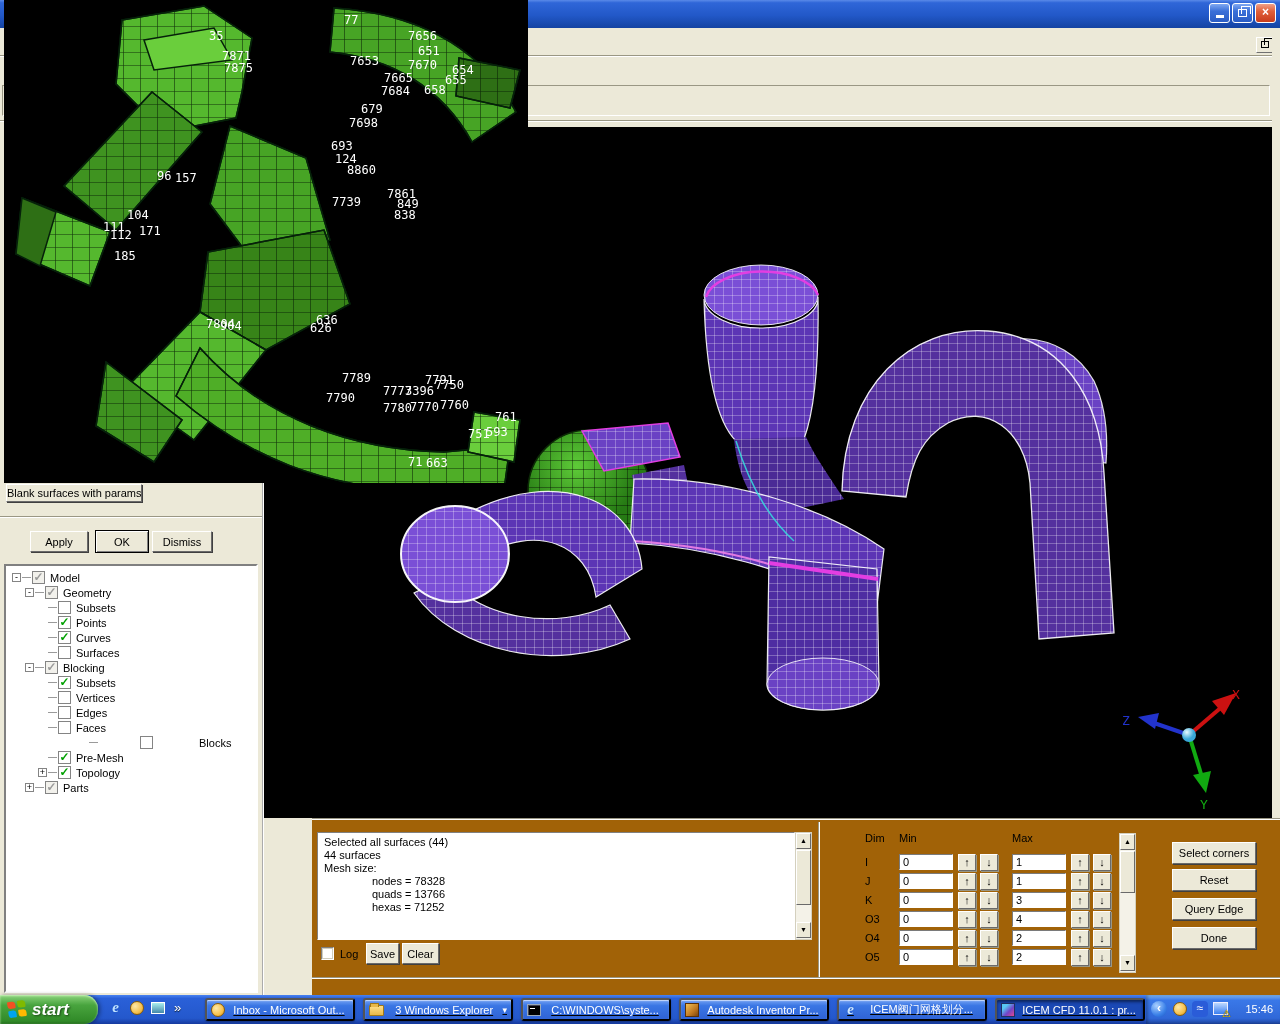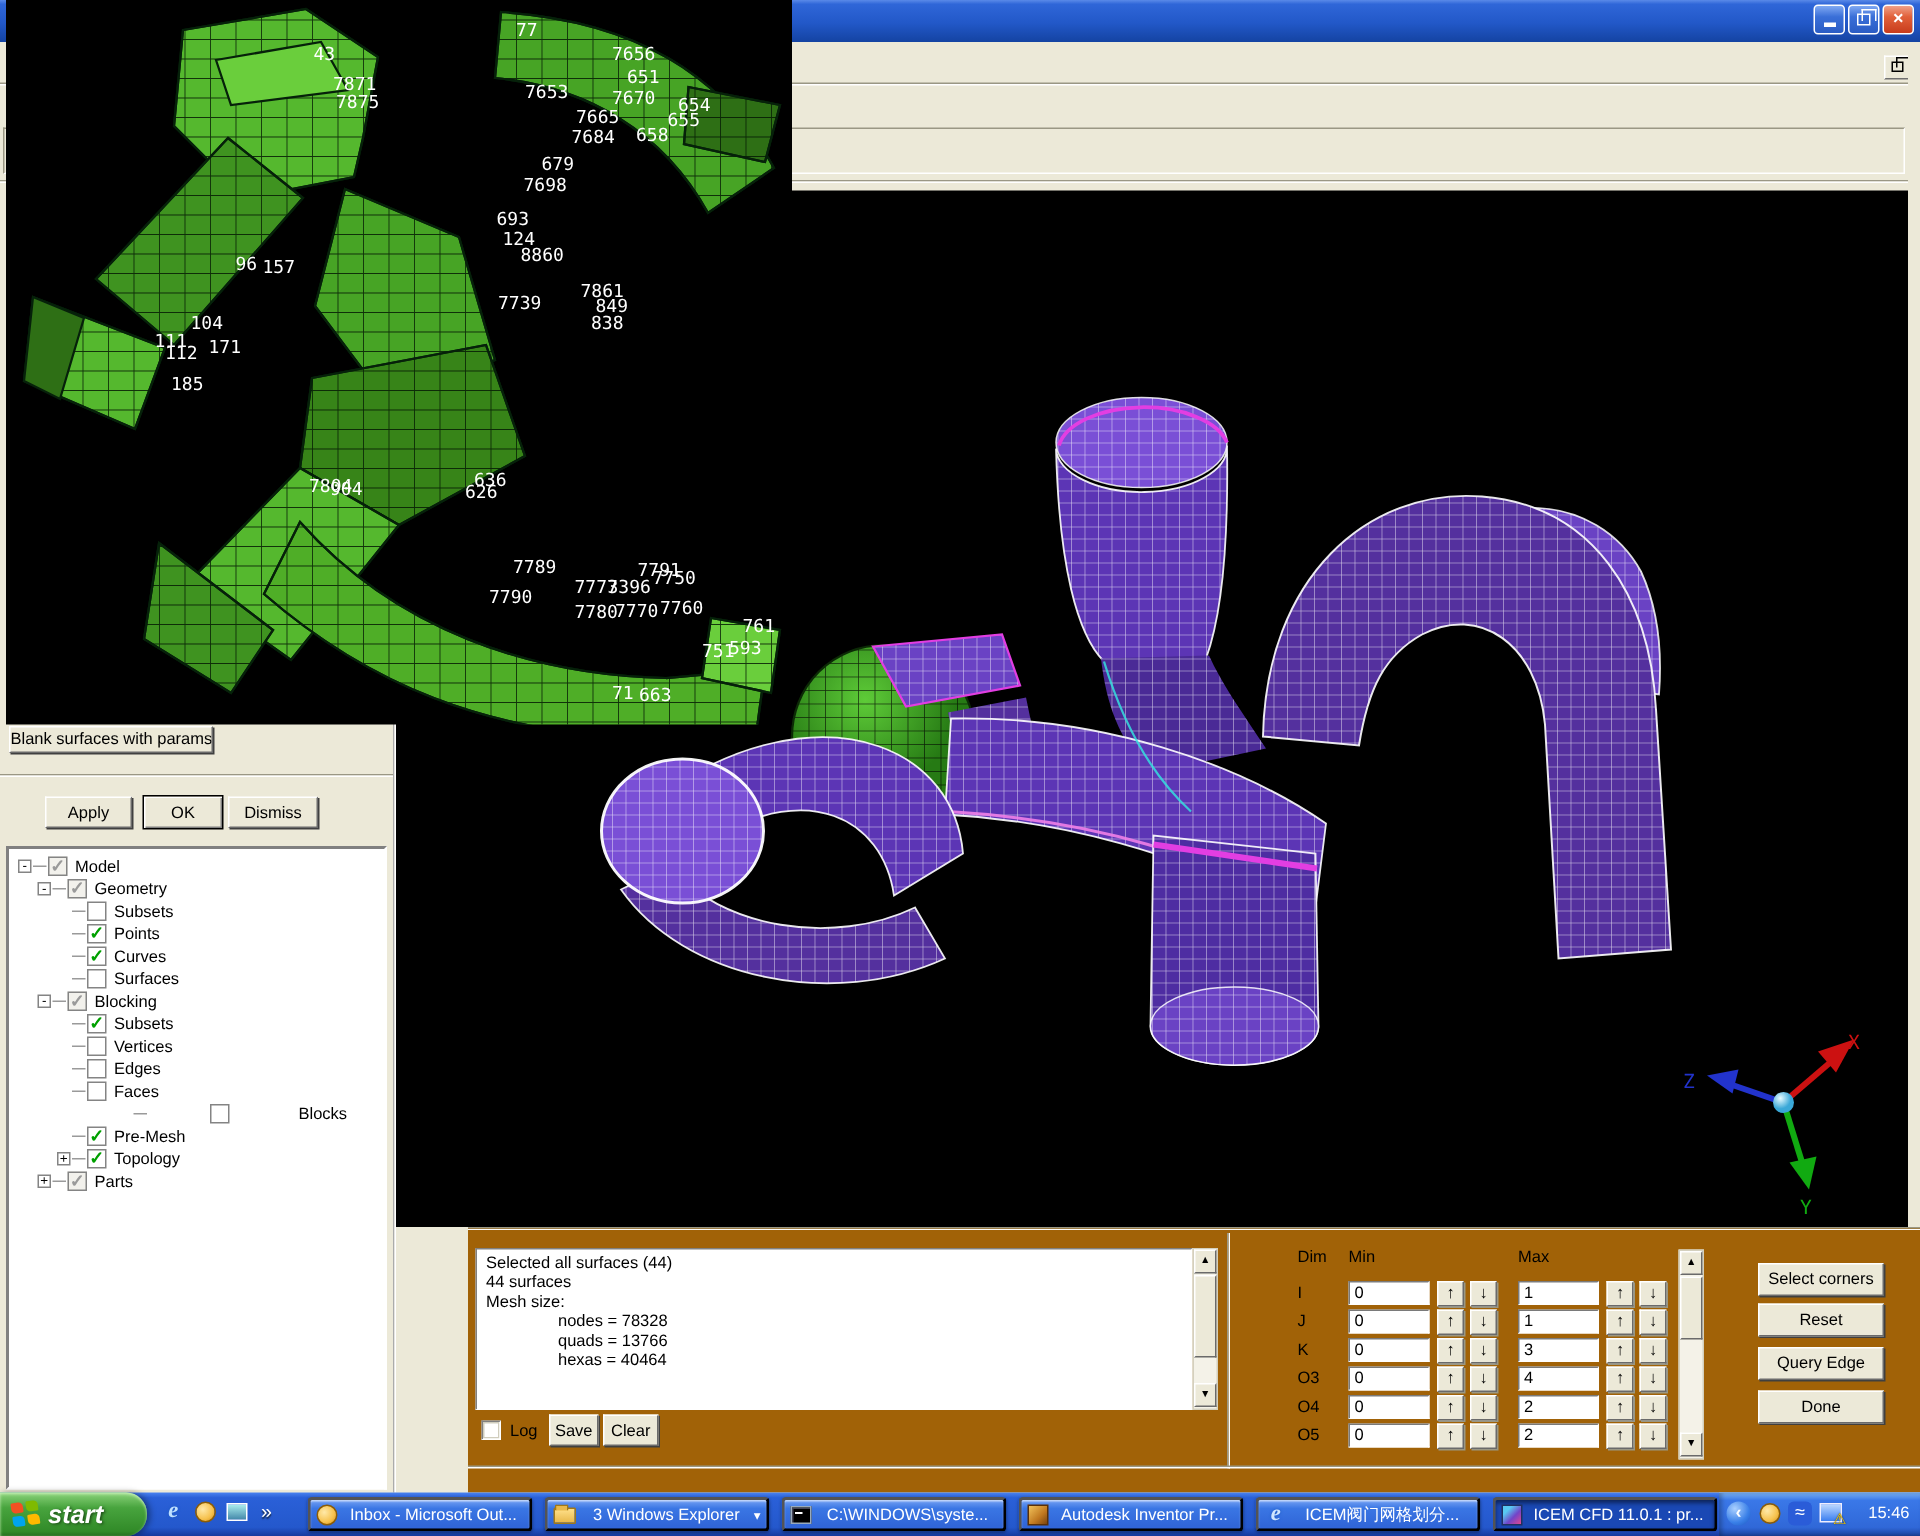--- a/index.html
+++ b/index.html
@@ -102,21 +102,21 @@
   .start-btn { position:absolute; left:0; top:0; width:98px; height:29px; border-radius:0 14px 14px 0;
     background:linear-gradient(180deg,#8cd47c 0%,#48a43e 35%,#318a28 90%,#256e1e 100%);
     color:#fff; font-style:italic; font-weight:bold; font-size:17px; display:flex; align-items:center;
     text-shadow:1px 1px 2px #1c4a16; box-shadow:inset 0 1px 2px #c8f0b8, 2px 0 4px rgba(0,0,0,.4); }
   .flag { display:inline-block; width:19px; height:17px; margin:0 5px 0 8px; transform:rotate(-8deg);
     display:grid; grid-template-columns:8px 8px; grid-template-rows:7px 7px; gap:2px; }
   .flag span { border-radius:1px 3px 1px 3px; }
   .f1{background:#f25022}.f2{background:#7fba00}.f3{background:#00a4ef}.f4{background:#ffb900}
   .qlaunch { position:absolute; left:108px; top:5px; display:flex; gap:7px; align-items:center; }
   .ql-chev { color:#fff; font-size:13px; margin-left:2px; text-shadow:0 1px 1px #123; }
-  .tasks { position:absolute; left:205px; top:3px; display:flex; }
+  .tasks { position:absolute; left:205px; top:3px; display:flex;text-decoration:underline; }
   .task { width:150px; height:23px; margin-right:8px; border-radius:3px; color:#fff; font-size:11px;
     background:linear-gradient(180deg,#74a2f4 0%,#3a76e4 30%,#3166d8 90%);
     box-shadow:inset 0 1px 1px rgba(255,255,255,.6), 0 1px 2px rgba(0,0,0,.3);
     display:flex; align-items:center; padding:0 4px; white-space:nowrap; overflow:hidden; }
   .task.active { background:#1a48b4; box-shadow:inset 0 2px 3px rgba(0,0,0,.5); }
   .task .lbl { overflow:hidden; text-overflow:ellipsis; flex:1; }
   .task .drop { font-size:9px; margin-left:2px; }
   .tray { position:absolute; right:0; top:0; width:134px; height:29px;
     background:linear-gradient(180deg,#7cb4f4 0%,#3a78e8 18%,#3068d8 80%,#1c44a0 100%);
     box-shadow:inset 2px 0 3px rgba(0,0,0,.25); }
@@ -388,21 +388,21 @@
         <use href="#gG" fill="url(#gmesh)"></use>
       <use href="#gGc" fill="#3f9320"></use>
         <use href="#gGc" fill="url(#gmesh)"></use>
       <use href="#gH" fill="#4fae27"></use>
         <use href="#gH" fill="url(#gmesh)"></use>
       <use href="#gHe" fill="#6ace3c"></use>
         <use href="#gHe" fill="url(#gmesh)"></use>
     </g>
   </svg>
   <div id="meshlabels">
-      <span class="mlabel" style="left: 205px; top: 30px;">43</span>
+      <span class="mlabel" style="left: 205px; top: 30px;">35</span>
       <span class="mlabel" style="left: 340px; top: 14px;">77</span>
       <span class="mlabel" style="left: 218px; top: 50px;">7871</span>
       <span class="mlabel" style="left: 220px; top: 62px;">7875</span>
       <span class="mlabel" style="left: 404px; top: 30px;">7656</span>
       <span class="mlabel" style="left: 414px; top: 45px;">651</span>
       <span class="mlabel" style="left: 346px; top: 55px;">7653</span>
       <span class="mlabel" style="left: 404px; top: 59px;">7670</span>
       <span class="mlabel" style="left: 380px; top: 72px;">7665</span>
       <span class="mlabel" style="left: 448px; top: 64px;">654</span>
       <span class="mlabel" style="left: 441px; top: 74px;">655</span>
@@ -445,21 +445,21 @@
     </div>
 </div>
 
 <div class="bottompanel">
   <div class="logbox" id="logbox">
       <div class="log-line">Selected all surfaces (44)</div>
       <div class="log-line">44 surfaces</div>
       <div class="log-line">Mesh size:</div>
       <div class="log-line ind">nodes = 78328</div>
       <div class="log-line ind">quads = 13766</div>
-      <div class="log-line ind">hexas = 40464</div>
+      <div class="log-line ind">hexas = 71252</div>
     </div>
   <div class="sb log-sb">
     <div class="sb-btn" style="top:0">▲</div>
     <div class="sb-thumb" style="top:17px;height:55px"></div>
     <div class="sb-btn" style="top:89px">▼</div>
   </div>
   <span class="log-chk"></span>
   <span class="log-chk-label">Log</span>
   <button class="btn save-btn">Save</button>
   <button class="btn clear-btn">Clear</button>

